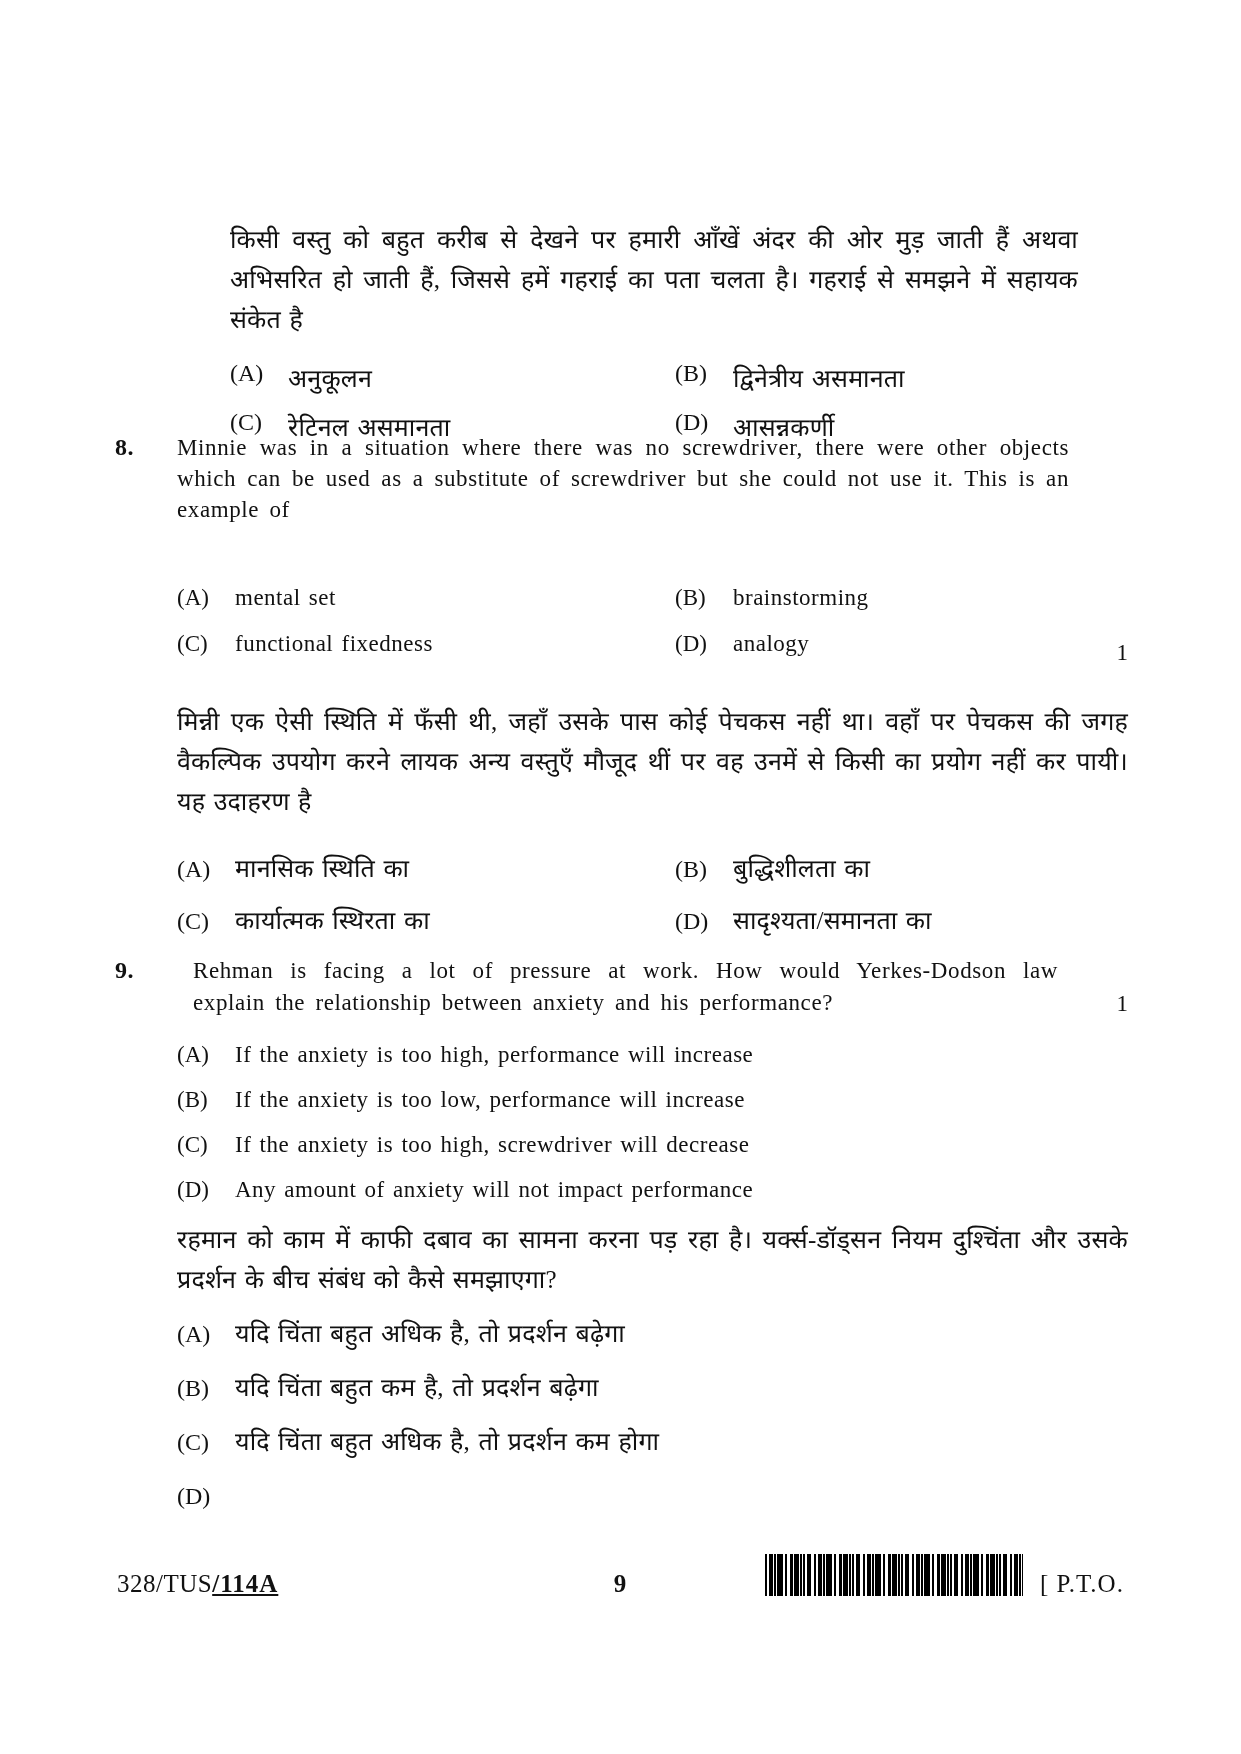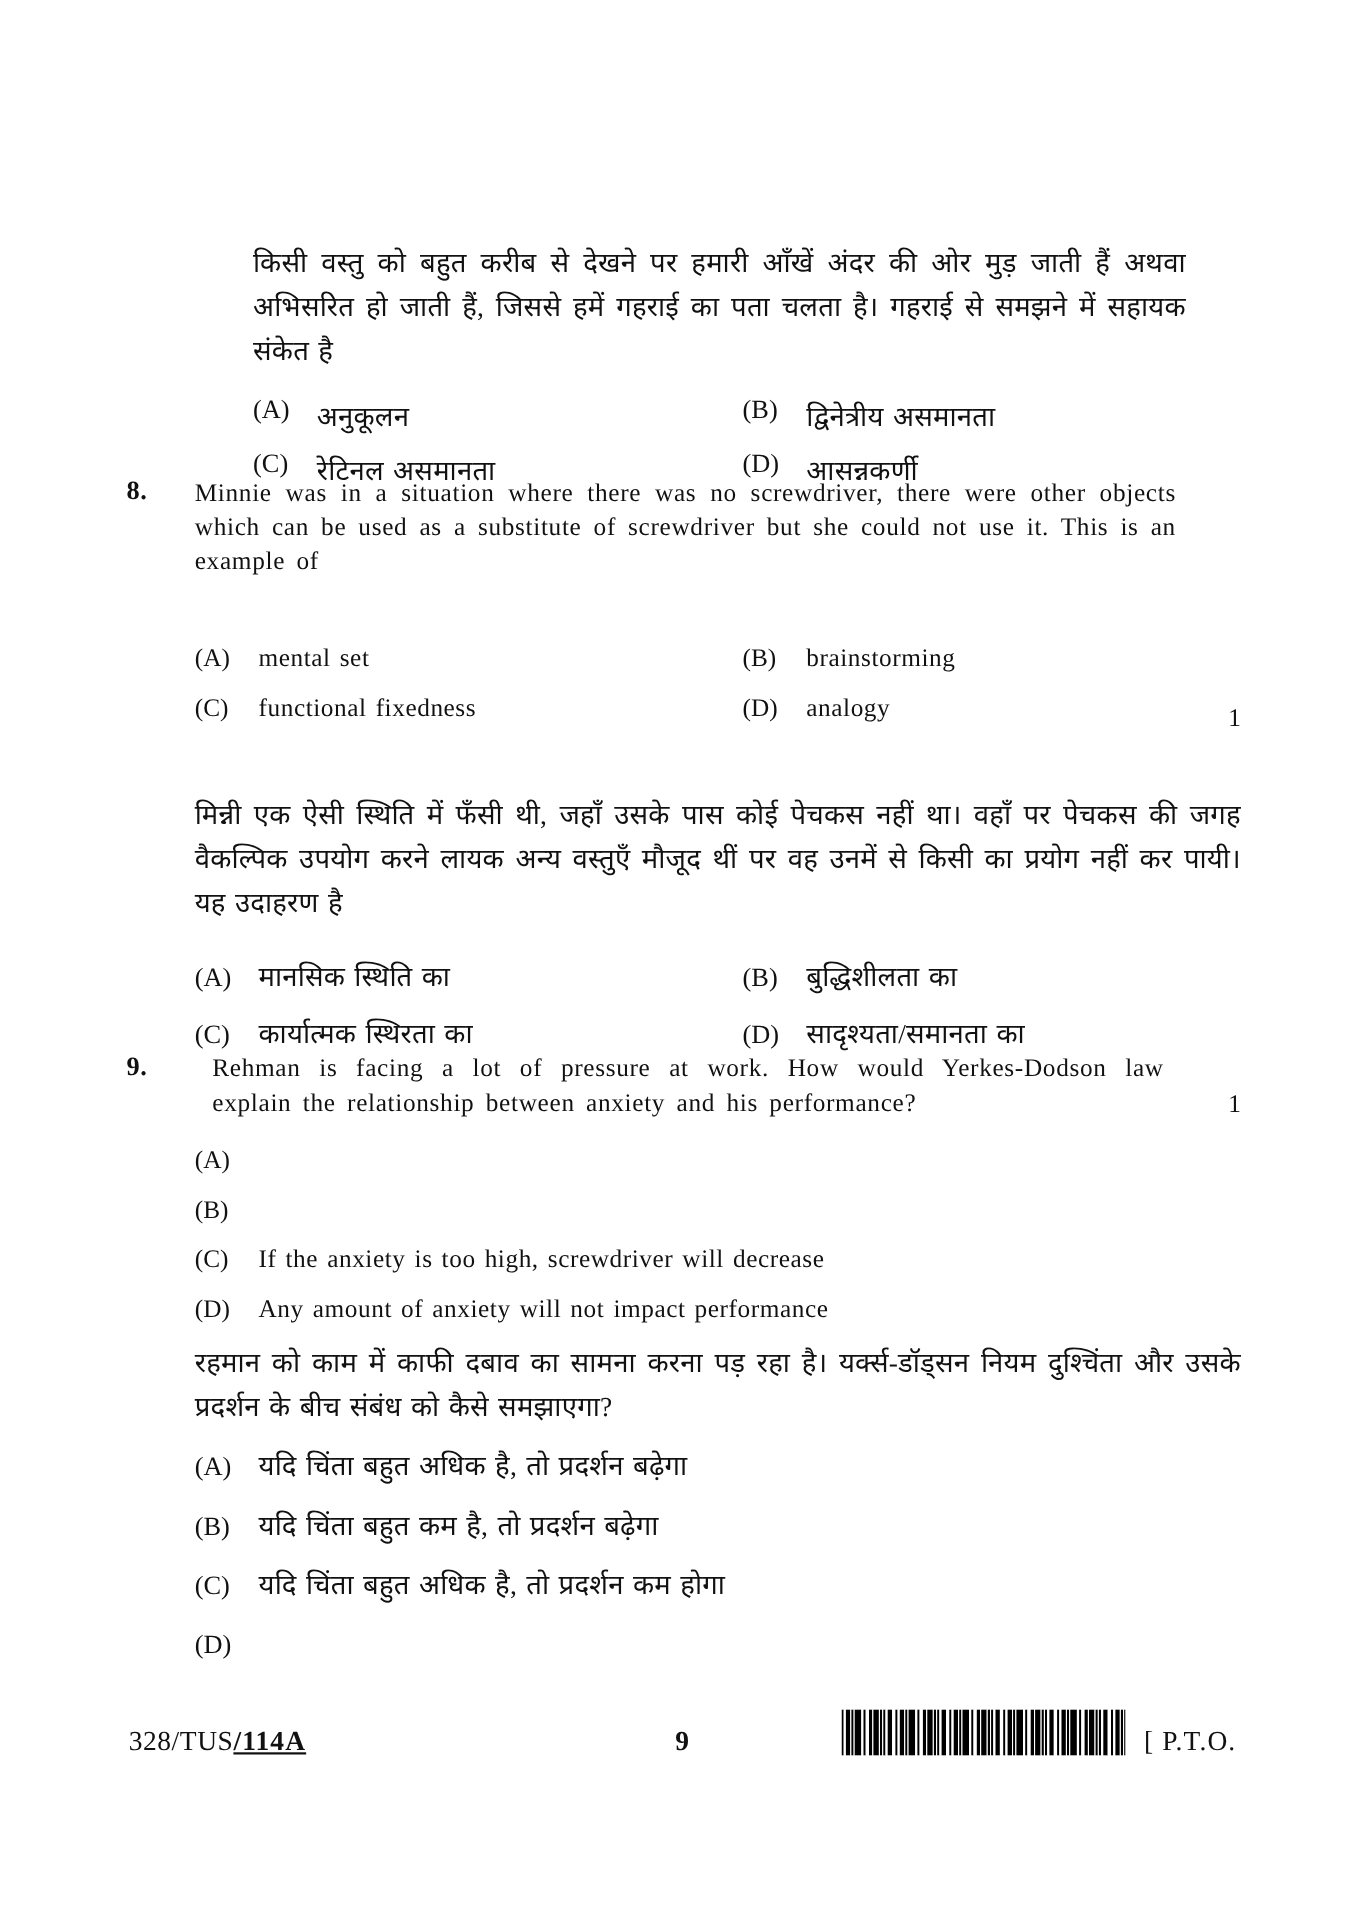--- a/index.html
+++ b/index.html
@@ -114,21 +114,21 @@
         </div>
         <div class="opt">
           <span class="opt-label">(C)</span>
           <span class="opt-text">functional fixedness</span>
         </div>
         <div class="opt">
           <span class="opt-label">(D)</span>
           <span class="opt-text">analogy</span>
         </div>
       </div>
-      <div class="hi-para" style="margin-top:48px;">मिन्नी एक ऐसी स्थिति में फँसी थी, जहाँ उसके पास कोई पेचकस नहीं था। वहाँ पर पेचकस की जगह वैकल्पिक उपयोग करने लायक अन्य वस्तुएँ मौजूद थीं पर वह उनमें से किसी का प्रयोग नहीं कर पायी। यह उदाहरण है</div>
+      <div class="hi-para" style="margin-top:28px;">मिन्नी एक ऐसी स्थिति में फँसी थी, जहाँ उसके पास कोई पेचकस नहीं था। वहाँ पर पेचकस की जगह वैकल्पिक उपयोग करने लायक अन्य वस्तुएँ मौजूद थीं पर वह उनमें से किसी का प्रयोग नहीं कर पायी। यह उदाहरण है</div>
       <div class="opt-grid hi-opts">
         <div class="opt hi">
           <span class="opt-label">(A)</span>
           <span class="opt-text">मानसिक स्थिति का</span>
         </div>
         <div class="opt hi">
           <span class="opt-label">(B)</span>
           <span class="opt-text">बुद्धिशीलता का</span>
         </div>
         <div class="opt hi">
@@ -146,23 +146,25 @@
 </div>
 
 <div class="block q9block">
   <div class="qrow">
     <div class="qnum">9.</div>
     <div class="qbody">
       <div class="en-para" style="max-width:865px;">Rehman is facing a lot of pressure at work. How would Yerkes-Dodson law explain the relationship between anxiety and his performance?</div>
       <div class="opt-list en-opts">
         <div class="opt">
           <span class="opt-label">(A)</span>
-        </div>
-        <div class="opt">
-          <span class="opt-label">(B)</span>
+          <span class="opt-text">If the anxiety is too high, performance will increase</span>
+        </div>
+        <div class="opt">
+          <span class="opt-label">(B)</span>
+          <span class="opt-text">If the anxiety is too low, performance will increase</span>
         </div>
         <div class="opt">
           <span class="opt-label">(C)</span>
           <span class="opt-text">If the anxiety is too high, screwdriver will decrease</span>
         </div>
         <div class="opt">
           <span class="opt-label">(D)</span>
           <span class="opt-text">Any amount of anxiety will not impact performance</span>
         </div>
       </div>

